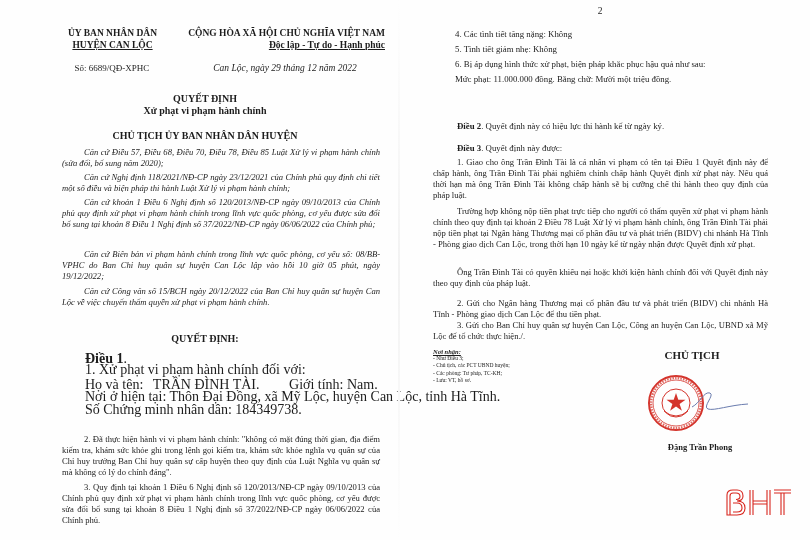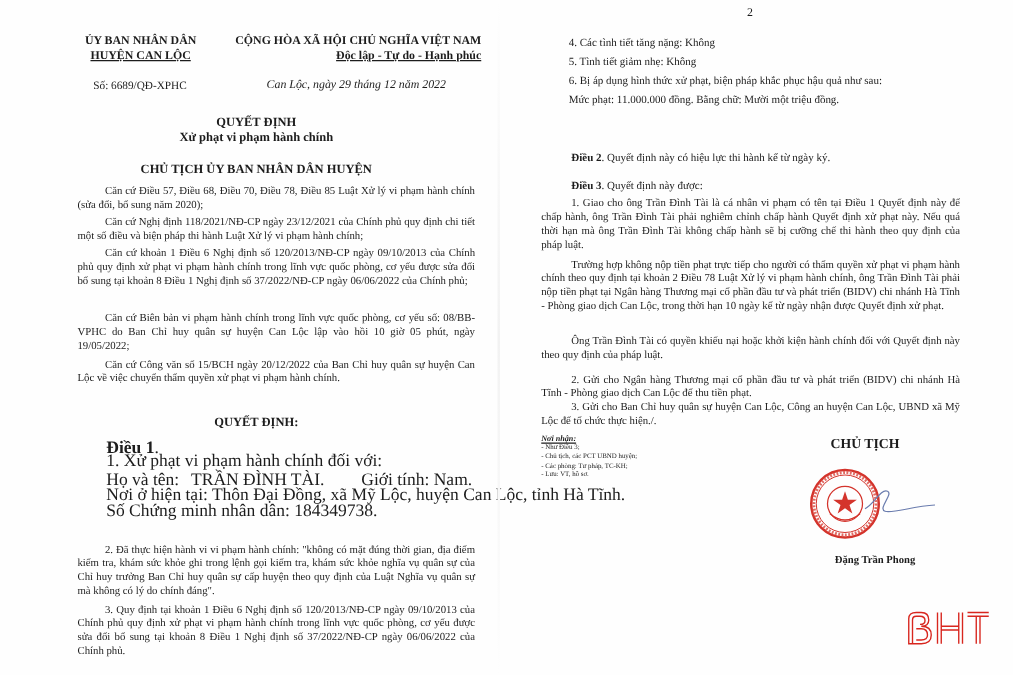--- a/index.html
+++ b/index.html
@@ -12,21 +12,21 @@
   .b { font-weight: bold; }
 
   
   .hdr-l { left: 60px; top: 27px; width: 105px; font-size: 9.5px; line-height: 12px; font-weight: bold; text-align: center; }
   .hdr-r { left: 185px; top: 27px; width: 200px; font-size: 9.5px; line-height: 12px; font-weight: bold; text-align: right; }
   .docno { left: 62px; top: 63px; width: 100px; font-size: 9px; text-align: center; }
   .dateline { left: 195px; top: 63px; width: 180px; font-size: 9.5px; font-style: italic; text-align: center; }
   .qd-title { left: 120px; top: 93px; width: 170px; font-size: 10px; line-height: 12px; font-weight: bold; text-align: center; }
   .chutich-hdr { left: 90px; top: 130px; width: 230px; font-size: 10px; font-weight: bold; text-align: center; }
 
-  .para { left: 62px; width: 318px; font-size: 8.6px; line-height: 11px; text-align: justify; }
+  .para { left: 62px; width: 318px; font-size: 8.6px; line-height: 11px; font-style: italic; text-align: justify; }
   .para .ind { display: inline-block; width: 22px; }
 
   .qd2 { left: 150px; top: 333px; width: 110px; font-size: 10px; font-weight: bold; text-align: center; }
   .d1-block { left: 85px; top: 351px; width: 300px; font-size: 14px; line-height: 15px; }
   .d1-block .row { white-space: nowrap; }
   .d1-para { left: 62px; width: 318px; font-size: 8.6px; line-height: 11px; text-align: justify; }
   .d1-para .ind { display: inline-block; width: 22px; }
 
   
   .pgnum { left: 190px; top: 6px; width: 20px; font-size: 9.5px; text-align: center; }
@@ -61,21 +61,21 @@
 
   <div class="abs qd-title">
     <div>QUYẾT ĐỊNH</div>
     <div>Xử phạt vi phạm hành chính</div>
   </div>
   <div class="abs chutich-hdr">CHỦ TỊCH ỦY BAN NHÂN DÂN HUYỆN</div>
 
   <div class="abs para" style="top:147px;"><span class="ind"></span><span>Căn cứ Điều 57, Điều 68, Điều 70, Điều 78, Điều 85  Luật Xử lý vi phạm hành chính (sửa đổi, bổ sung năm 2020);</span></div>
   <div class="abs para" style="top:172px;"><span class="ind"></span><span>Căn cứ Nghị định 118/2021/NĐ-CP ngày 23/12/2021 của Chính phủ quy định chi tiết một số điều và biện pháp thi hành Luật Xử lý vi phạm hành chính;</span></div>
   <div class="abs para" style="top:197px;"><span class="ind"></span><span>Căn cứ khoản 1 Điều 6 Nghị định số 120/2013/NĐ-CP ngày 09/10/2013 của Chính phủ quy định xử phạt vi phạm hành chính trong lĩnh vực quốc phòng, cơ yếu được sửa đổi bổ sung tại khoản 8 Điều 1 Nghị định số 37/2022/NĐ-CP ngày 06/06/2022 của Chính phủ;</span></div>
-  <div class="abs para" style="top:249px;"><span class="ind"></span><span>Căn cứ Biên bản vi phạm hành chính trong lĩnh vực quốc phòng, cơ yếu số: 08/BB-VPHC do Ban Chỉ huy quân sự huyện Can Lộc lập vào hồi 10 giờ 05 phút, ngày 19/05/2022;</span></div>
+  <div class="abs para" style="top:249px;"><span class="ind"></span><span>Căn cứ Biên bản vi phạm hành chính trong lĩnh vực quốc phòng, cơ yếu số: 08/BB-VPHC do Ban Chỉ huy quân sự huyện Can Lộc lập vào hồi 10 giờ 05 phút, ngày 19/12/2022;</span></div>
   <div class="abs para" style="top:286px;"><span class="ind"></span><span>Căn cứ Công văn số 15/BCH ngày 20/12/2022 của Ban Chỉ huy quân sự huyện Can Lộc về việc chuyển thẩm quyền xử phạt vi phạm hành chính.</span></div>
 
   <div class="abs qd2">QUYẾT ĐỊNH:</div>
 
   <div class="abs d1-block">
     <div class="row b"><span>Điều 1</span><span style="font-weight:normal">.</span></div>
     <div class="row" style="margin-top:-4px;">1. Xử phạt vi phạm hành chính đối với:</div>
     <div class="row">
       <span>Họ và tên:</span>
       <span style="margin-left:6px;margin-right:26px;">TRẦN ĐÌNH TÀI.</span>

